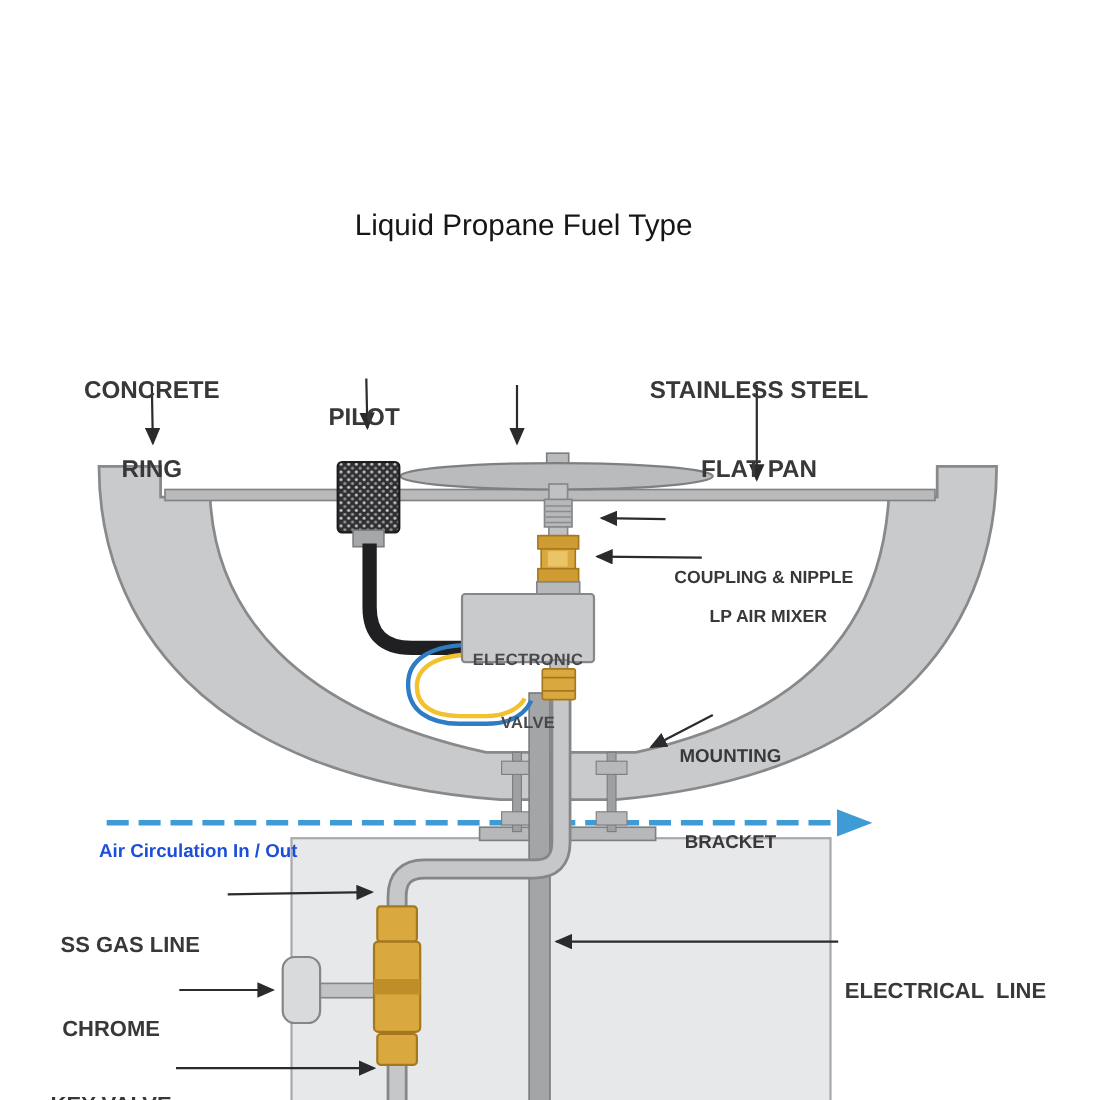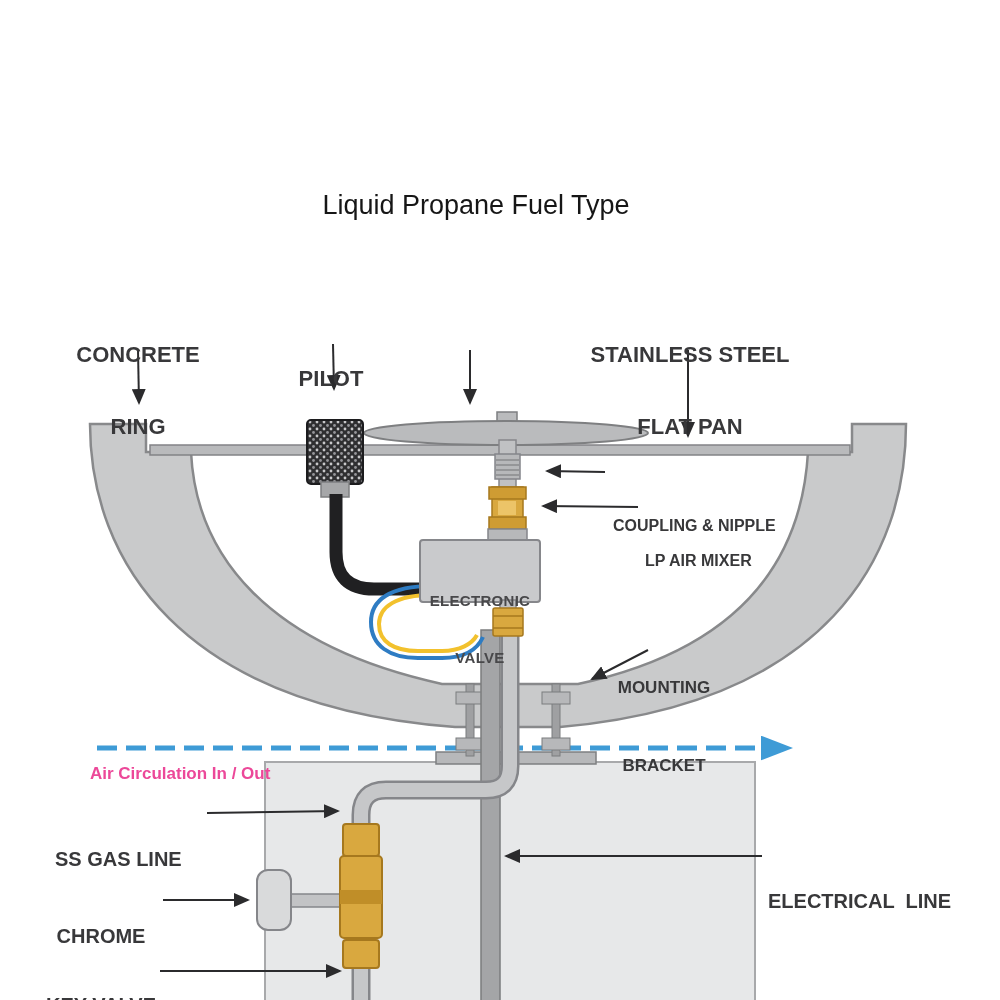--- a/index.html
+++ b/index.html
@@ -19,21 +19,21 @@
     position:absolute; top:190px; left:0; width:952px; text-align:center;
     font-size:27px; color:#161616;
   }
   .label { position:absolute; font-weight:bold; color:#38383a; white-space:pre; }
   .label .ln { display:block; }
   .center { transform:translateX(-50%); text-align:center; }
   .lbl-lg { font-size:22px; line-height:24px; }
   .lbl-md { font-size:20px; line-height:23px; }
   .lbl-sm { font-size:16px; line-height:26px; }
   .lbl-mb { font-size:17px; line-height:26px; }
-  .lbl-blue { font-size:17px; color:#ec4899; }
+  .lbl-blue { font-size:17px; color:#1d4ed8; }
   .valve-label { font-size:15px; line-height:19px; color:#48484a; letter-spacing:.3px; }
 </style>
 </head>
 <body>
 
 <div id="canvas">
 
   <svg class="stage" viewBox="0 0 1000 1000">
     <defs>
       <marker id="arrowB" markerWidth="8" markerHeight="7" refX="7" refY="3.5" orient="auto">

